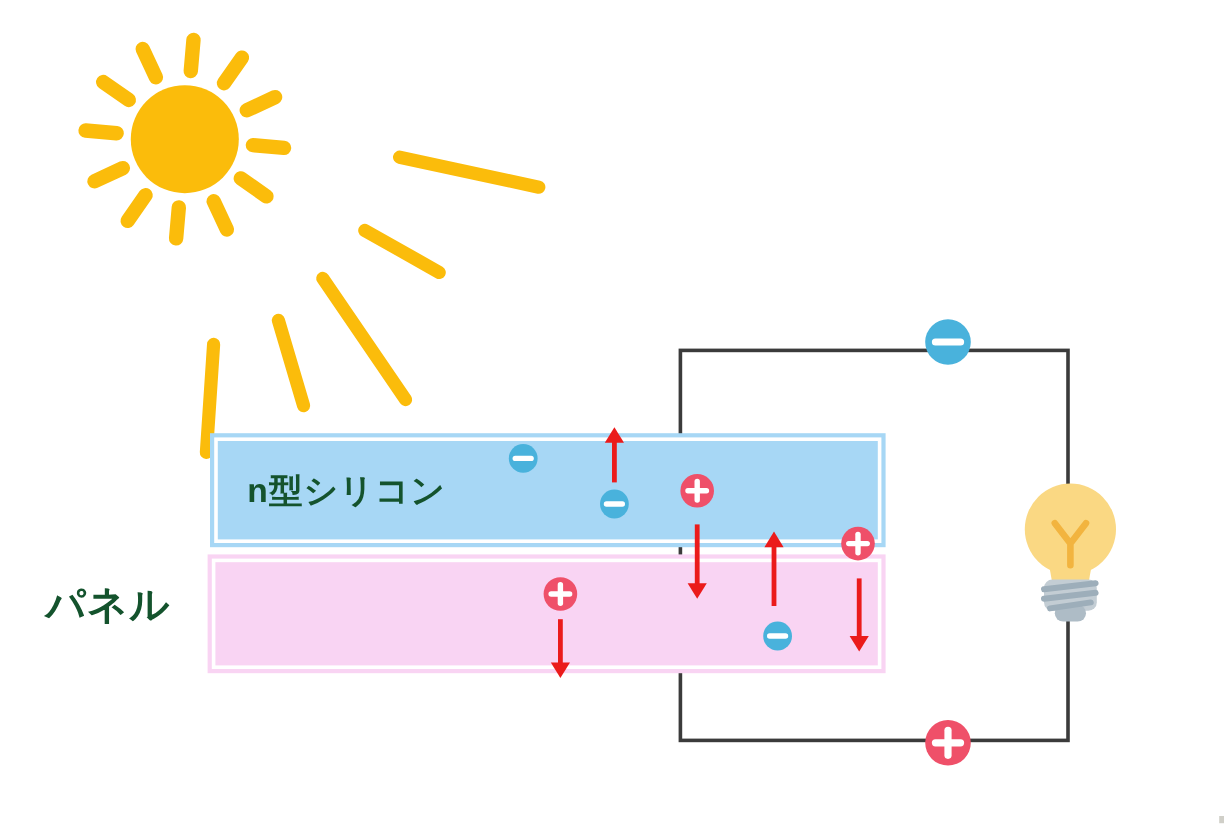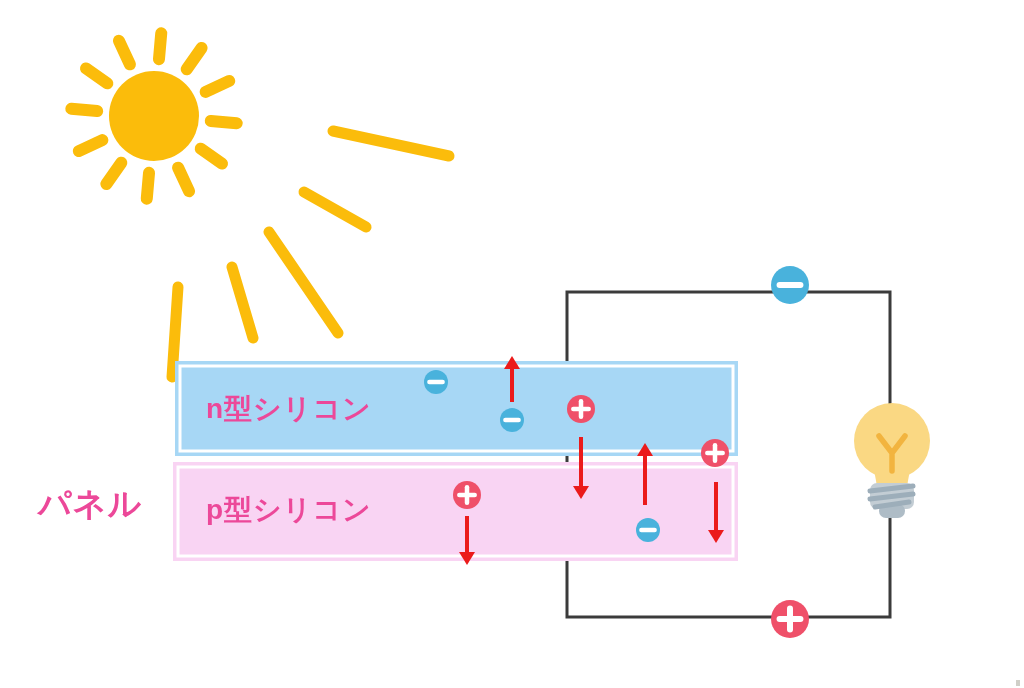--- a/index.html
+++ b/index.html
@@ -7,21 +7,21 @@
     position:relative;
     width:1024px;height:688px;
     background:#ffffff;
     overflow:hidden;
     font-family:"Liberation Sans","DejaVu Sans",sans-serif;
   }
   svg.diagram{position:absolute;left:0;top:0;width:1024px;height:688px;}
   .label{
     position:absolute;
     font-weight:bold;
-    color:#ec4899;
+    color:#14532d;
     white-space:nowrap;
     line-height:1.1;
   }
   .panel-label{left:38px;top:445px;font-size:33px;letter-spacing:1px;margin-top:41px;}
   .n-label{left:206px;top:394px;font-size:28px;letter-spacing:1px;}
   .p-label{left:206px;top:495px;font-size:28px;letter-spacing:1px;}
 </style>
 </head>
 <body>
 
@@ -119,14 +119,13 @@
         <polygon points="708,530 724,530 716,543" fill="#EB1B1B"></polygon>
       </g>
       <g>
         <line x1="467" y1="516" x2="467" y2="554" stroke="#EB1B1B" stroke-width="4"></line>
         <polygon points="459,552 475,552 467,565" fill="#EB1B1B"></polygon>
       </g>
       <rect x="1016" y="680" width="4" height="6" fill="#A9A89B" opacity="0.55"></rect>
     </svg>
   <div class="label panel-label">パネル</div>
   <div class="label n-label">n型シリコン</div>
-  <div class="label p-label">p型シリコン</div>
 </div>
 
 </body></html>

